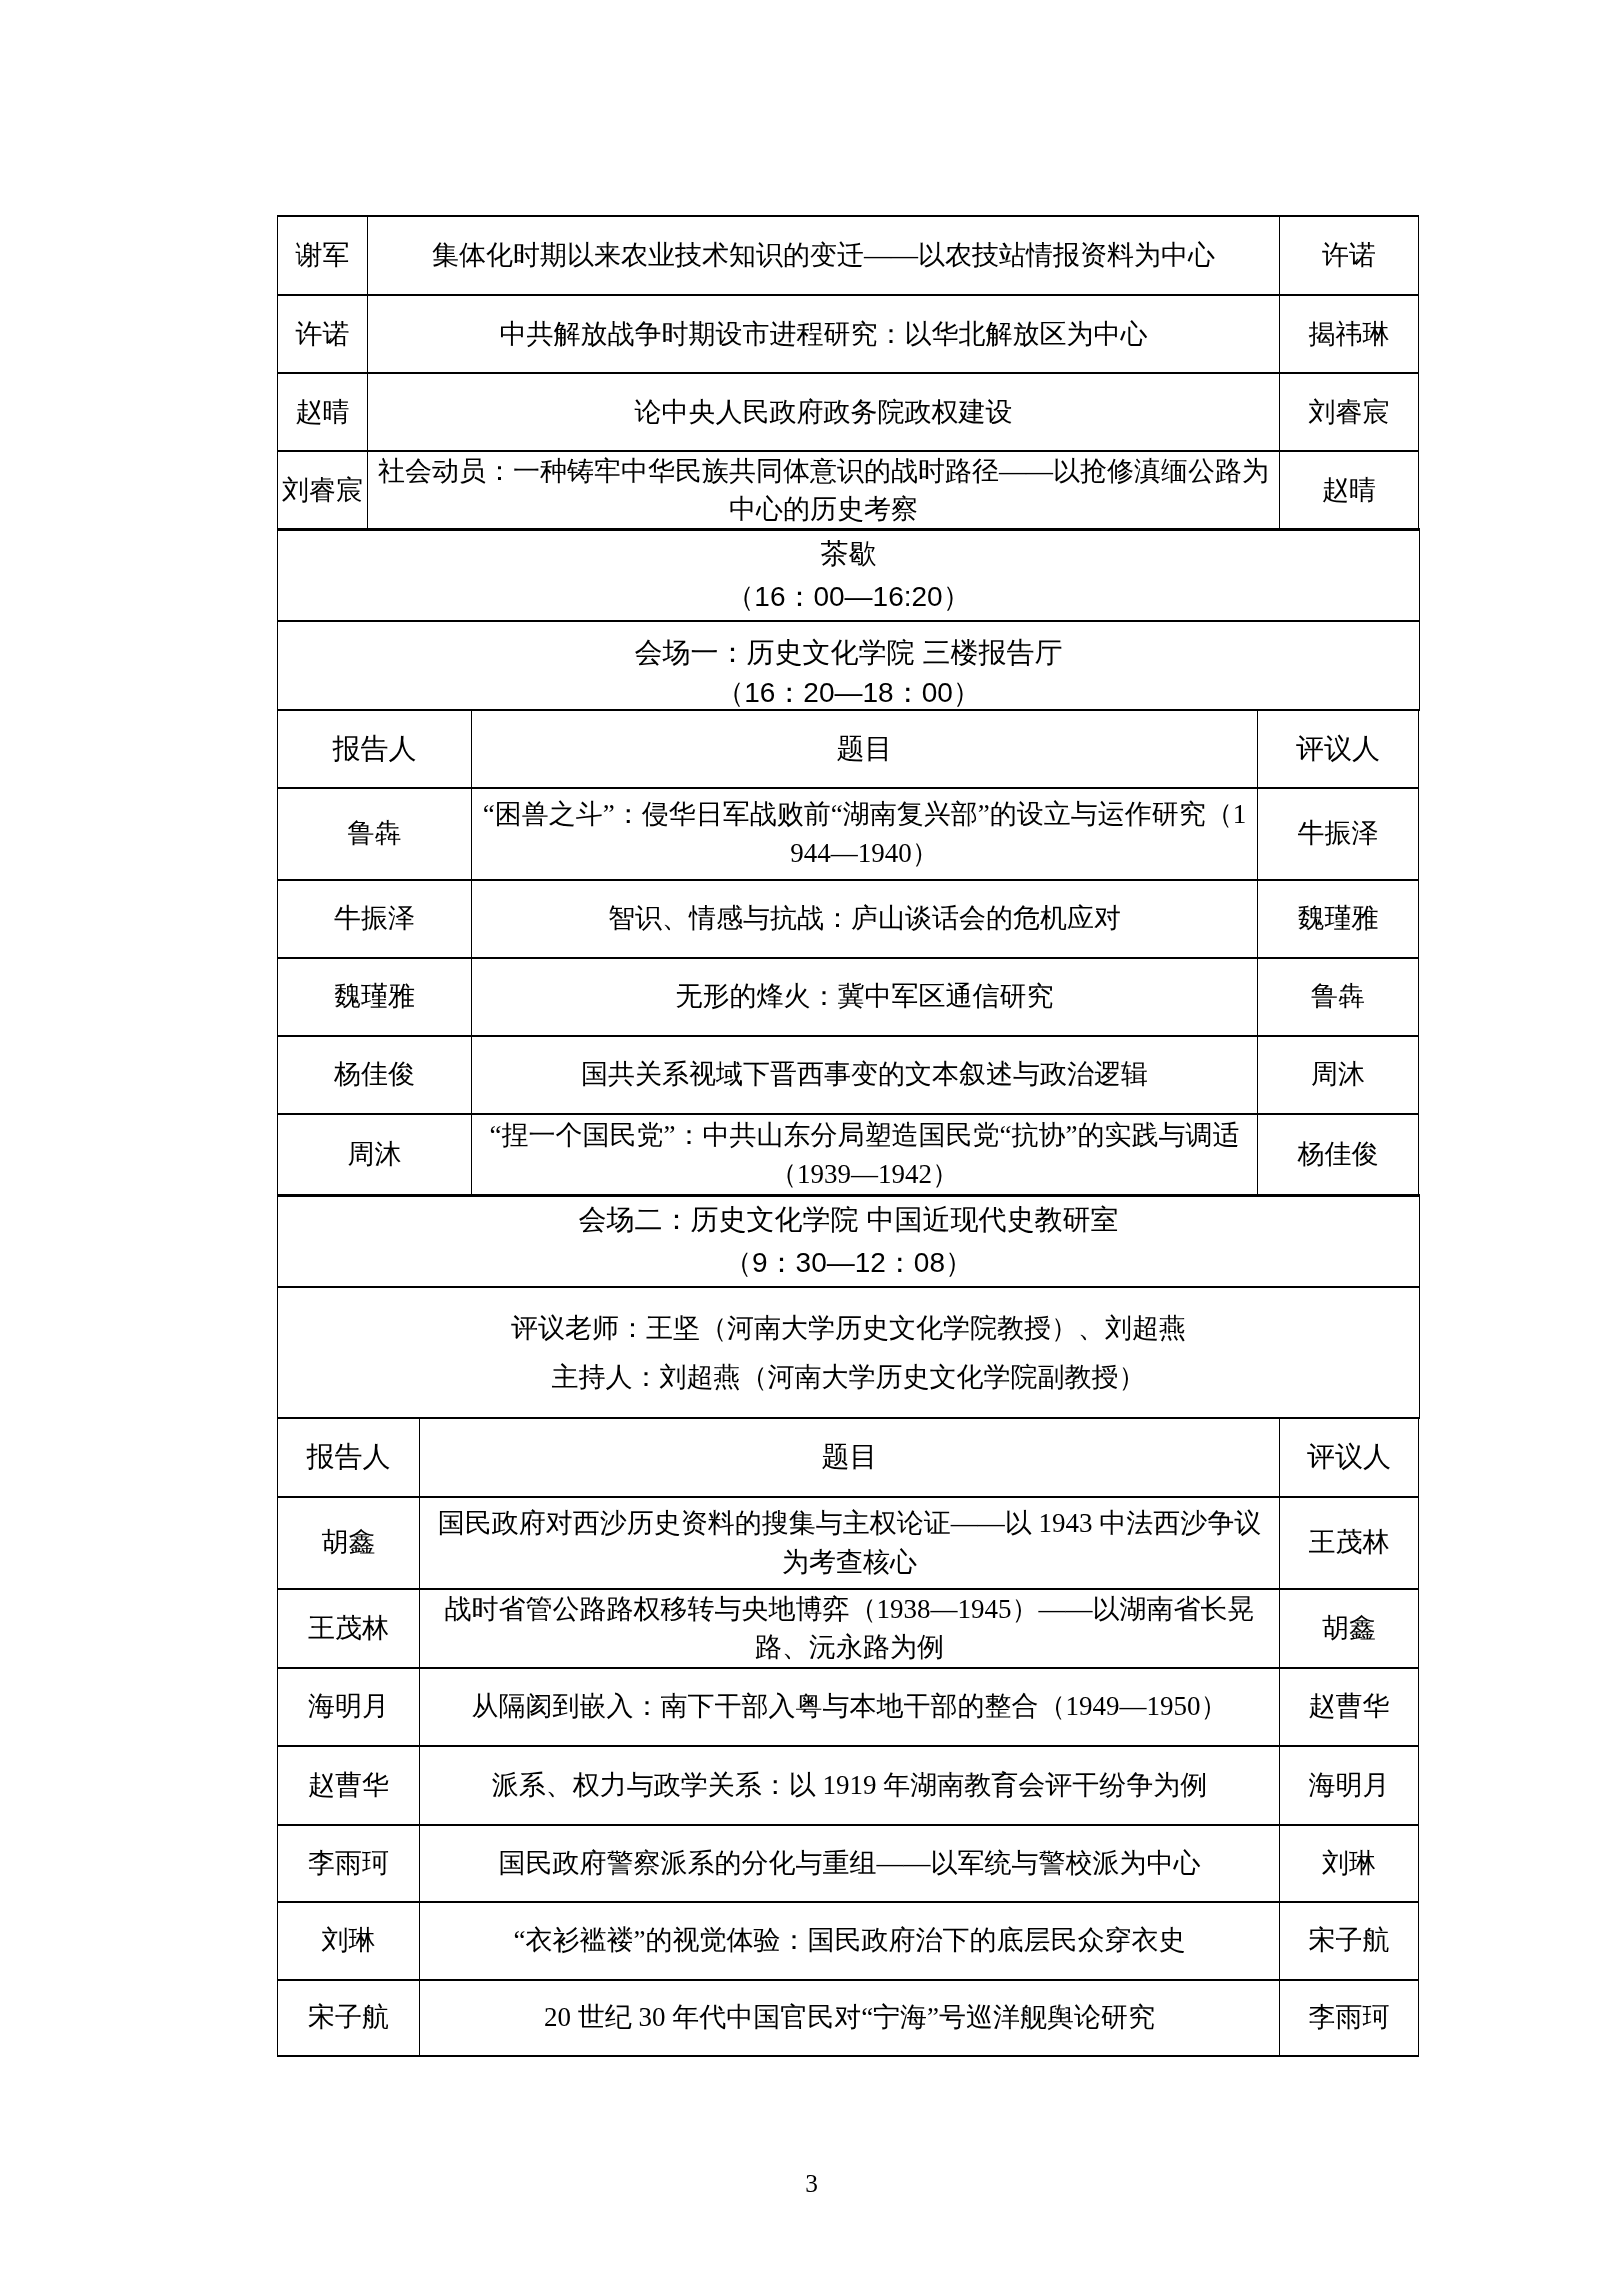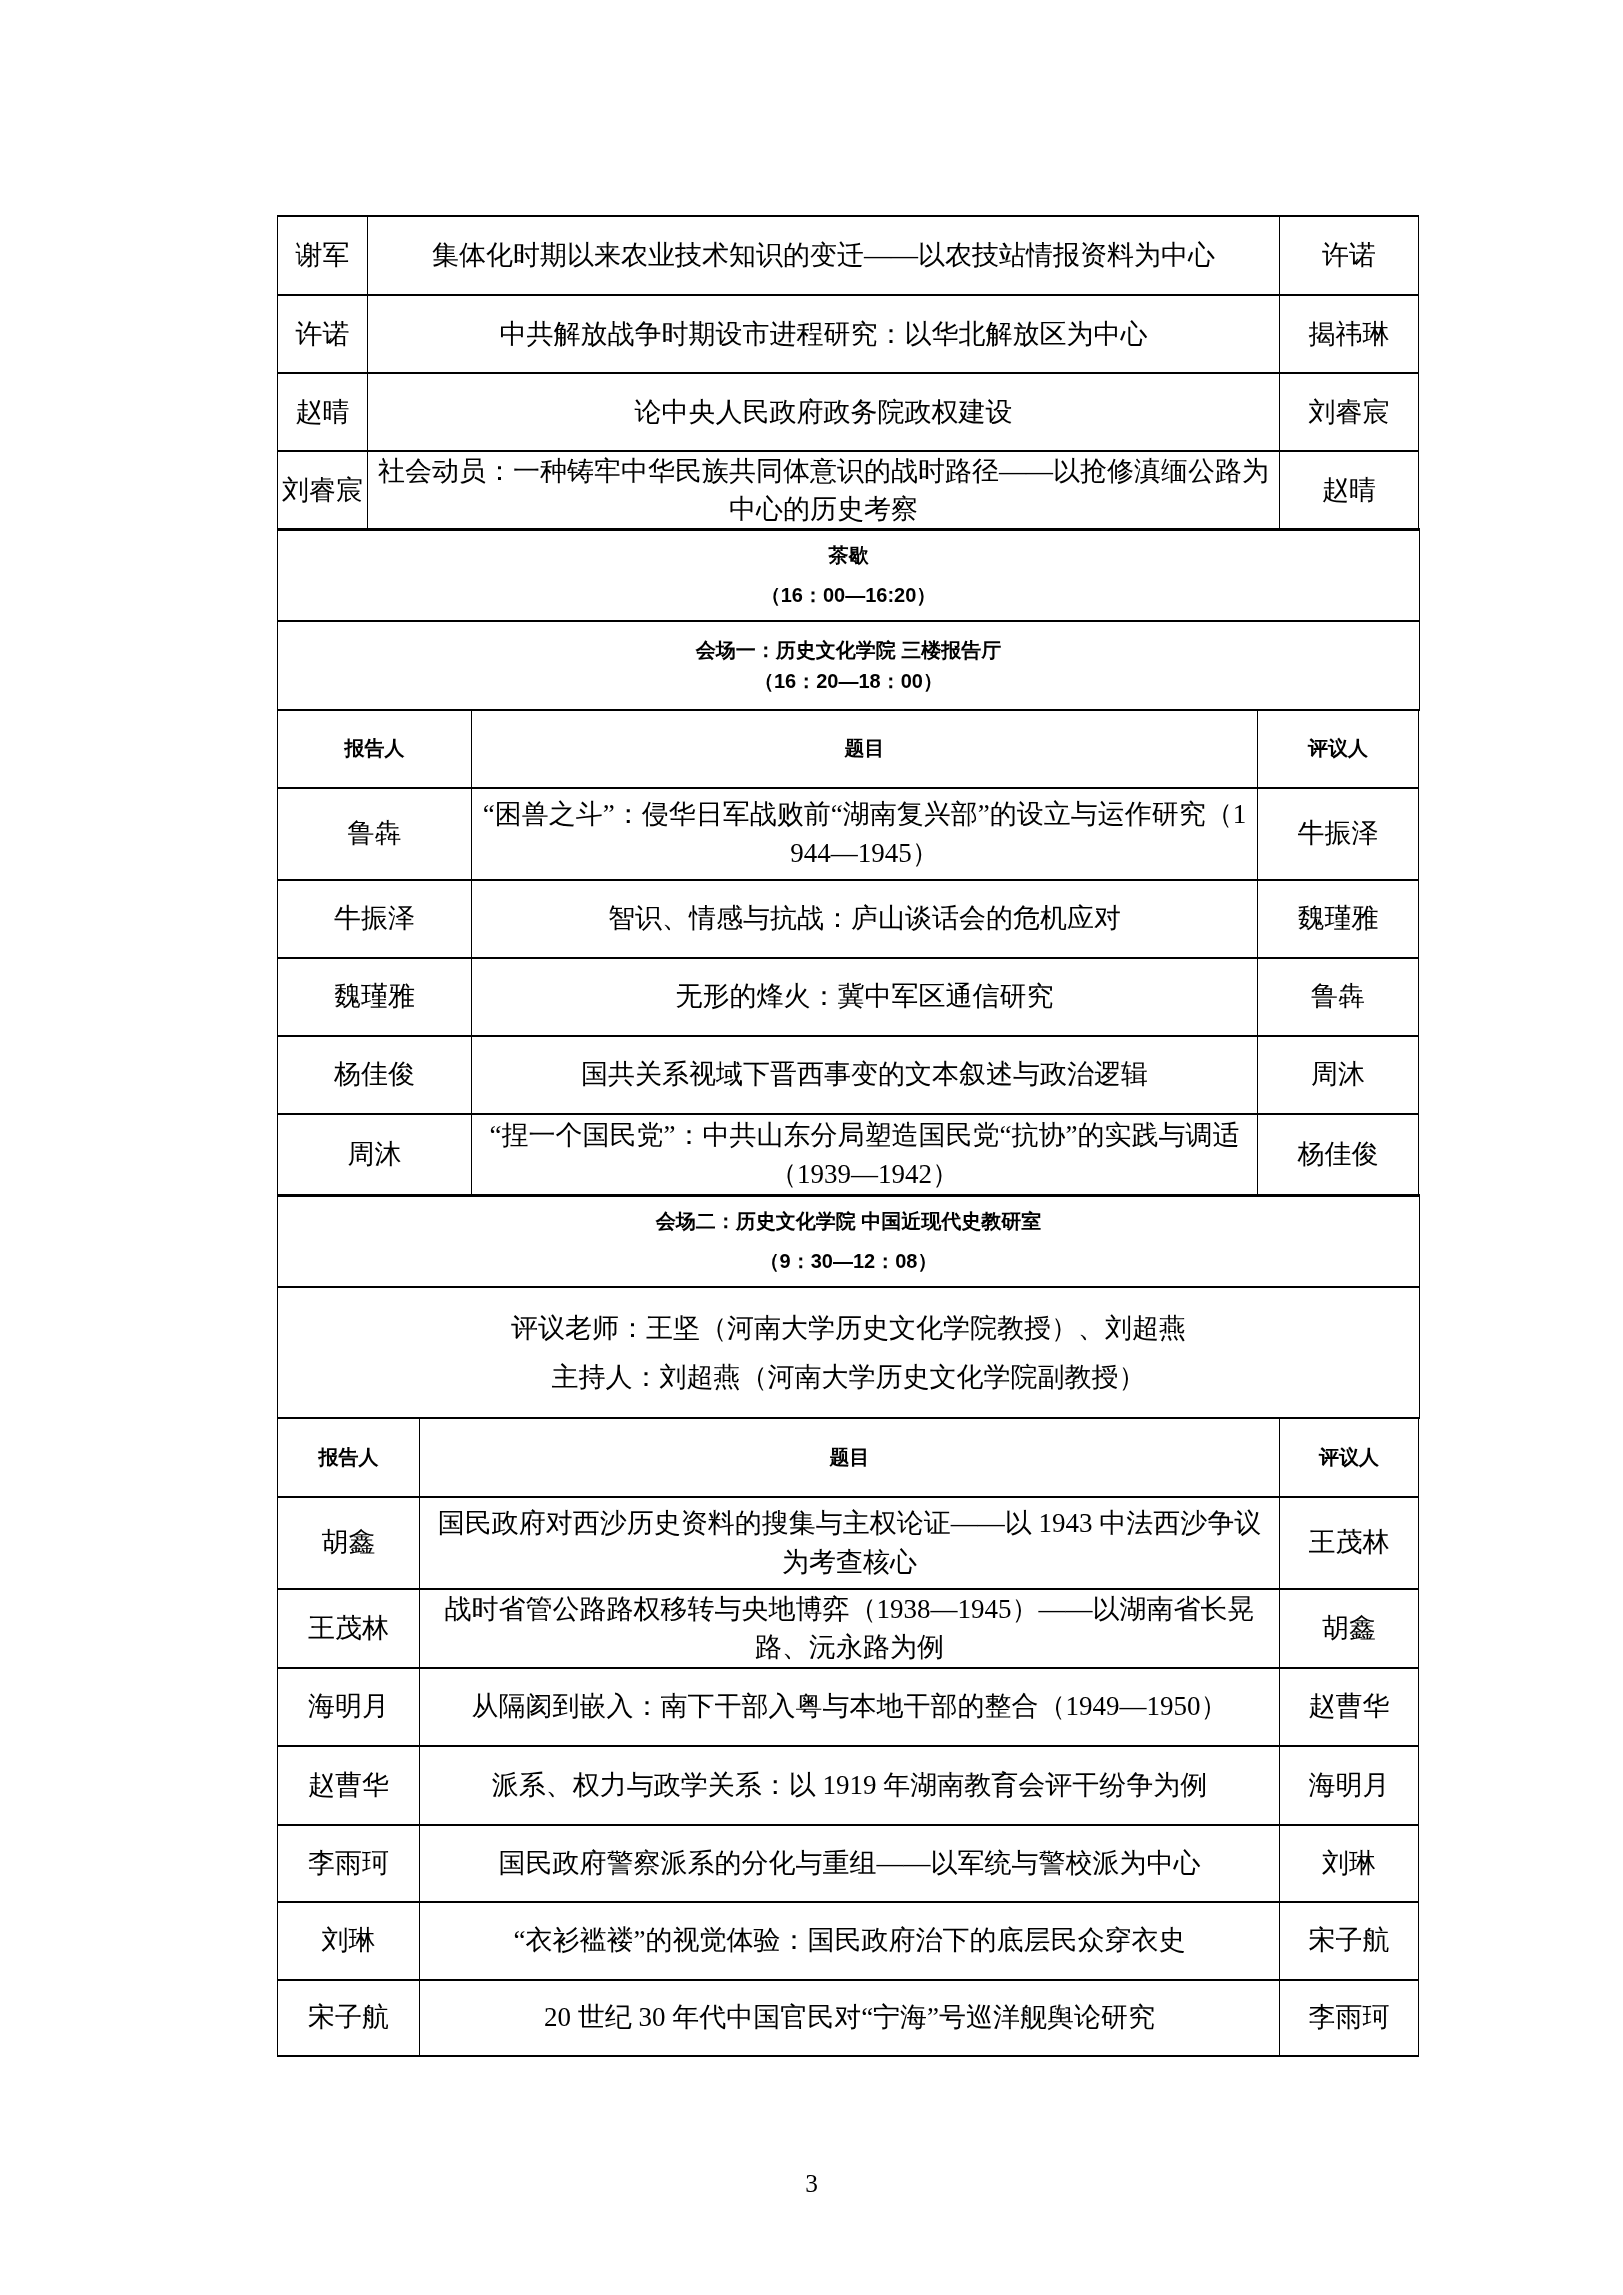--- a/index.html
+++ b/index.html
@@ -32,22 +32,22 @@
     vertical-align:middle;
     font-size:27px;
     line-height:1.42;
     padding:0 9.8px;
     overflow:hidden;
     word-break:break-all;
   }
   td.namecol{padding:0 3.3px;}
   .hd{
     font-family:"Liberation Sans","DejaVu Sans",sans-serif;
-    font-weight:bold;
-    font-size:20px;
+    font-weight:normal;
+    font-size:28px;
   }
   td.full{padding:0;}
   .stack{
     display:flex;
     flex-direction:column;
     justify-content:space-evenly;
     align-items:center;
     width:100%;
   }
   .stack > div{width:100%;text-align:center;}
@@ -125,21 +125,21 @@
           <col style="width:161px">
         </colgroup>
       <tbody>
           <tr style="height:78px">
         <td class="hd namecol">报告人</td>
         <td class="hd">题目</td>
         <td class="hd namecol">评议人</td>
       </tr>
       <tr style="height:92px">
         <td class="namecol">鲁犇</td>
-        <td>“困兽之斗”：侵华日军战败前“湖南复兴部”的设立与运作研究（1944—1945）</td>
+        <td>“困兽之斗”：侵华日军战败前“湖南复兴部”的设立与运作研究（1944—1940）</td>
         <td class="namecol">牛振泽</td>
       </tr>
       <tr style="height:78px">
         <td class="namecol">牛振泽</td>
         <td>智识、情感与抗战：庐山谈话会的危机应对</td>
         <td class="namecol">魏瑾雅</td>
       </tr>
       <tr style="height:78px">
         <td class="namecol">魏瑾雅</td>
         <td>无形的烽火：冀中军区通信研究</td>

